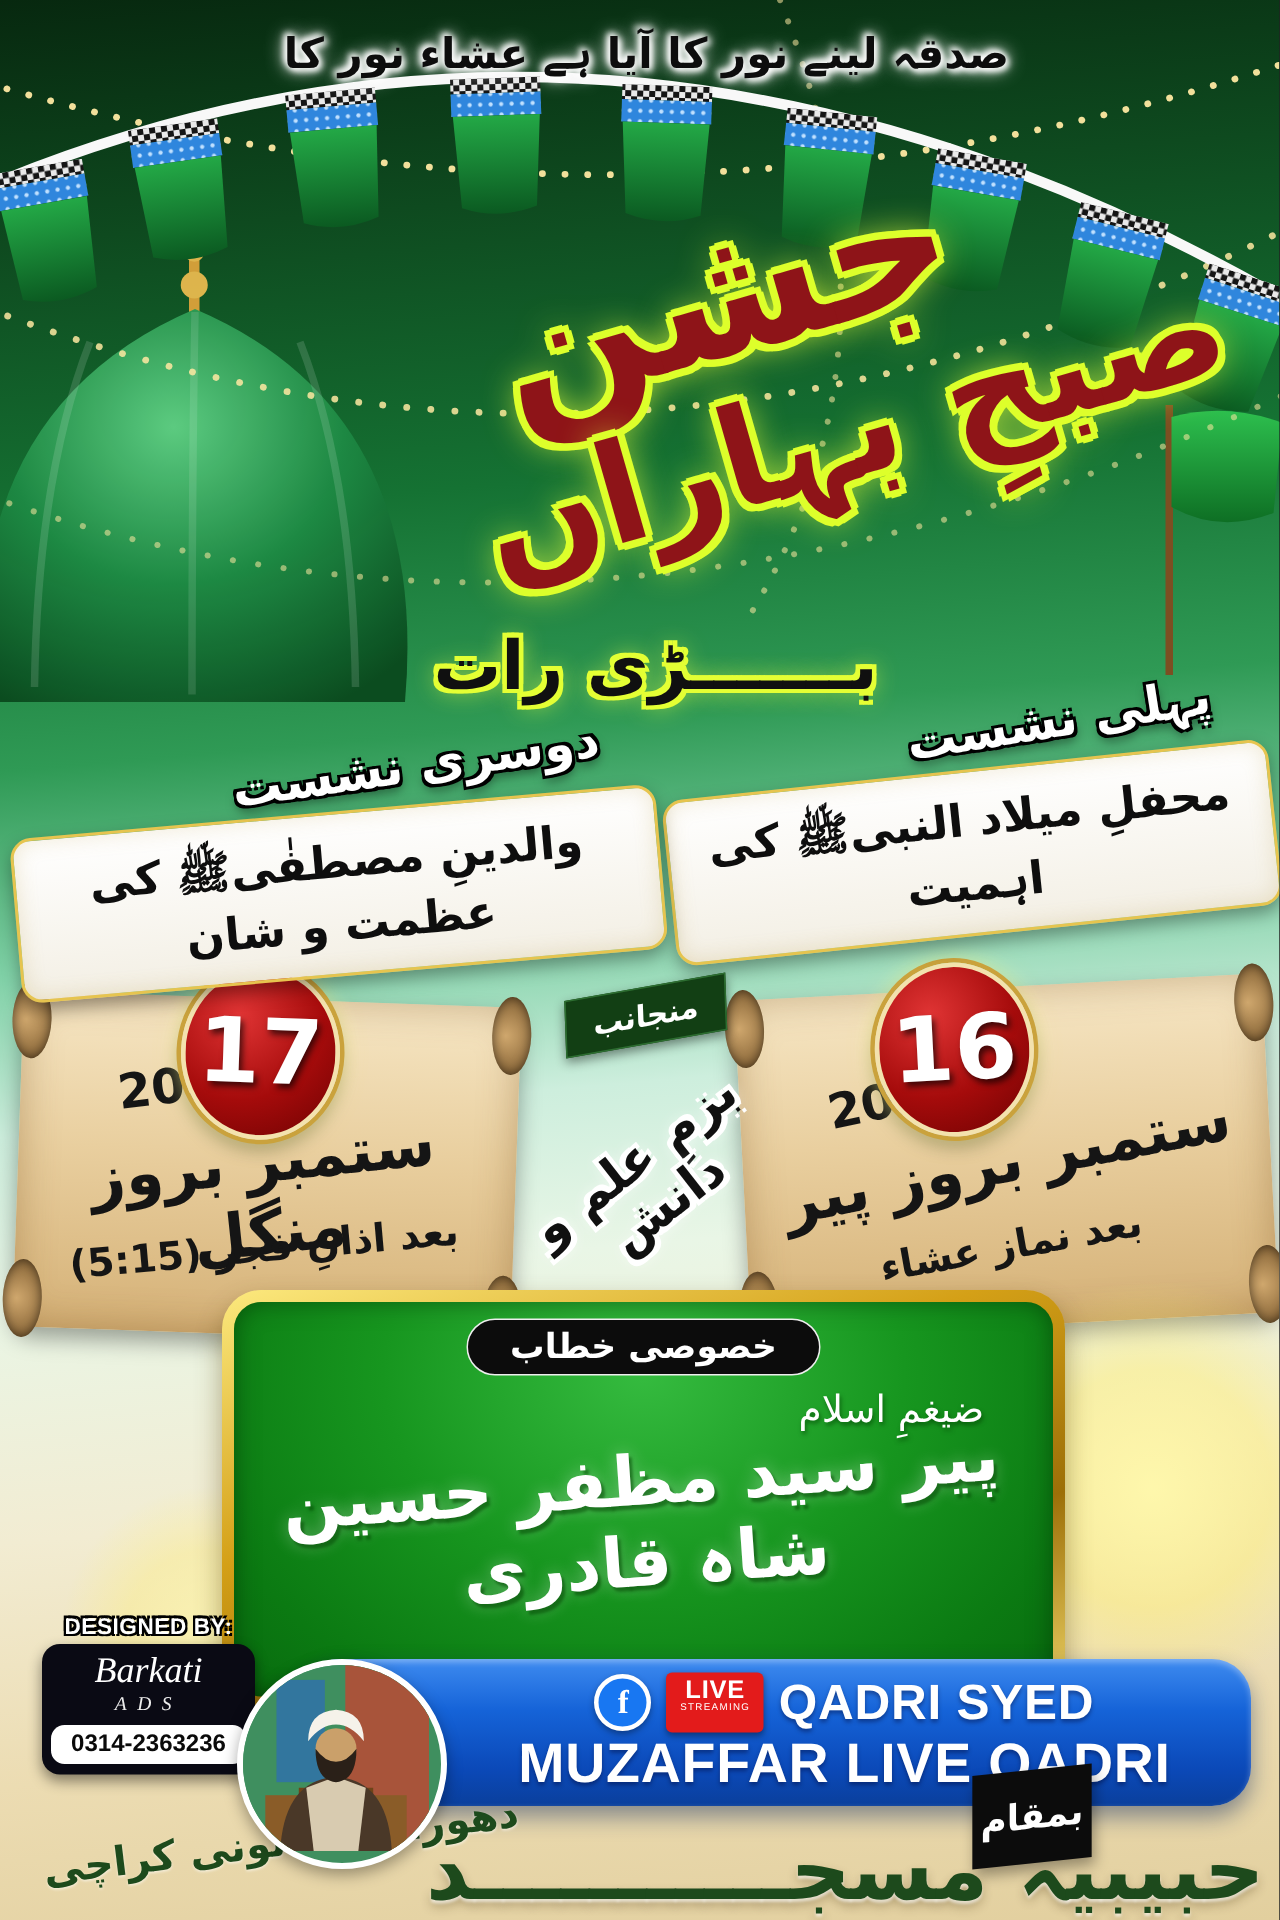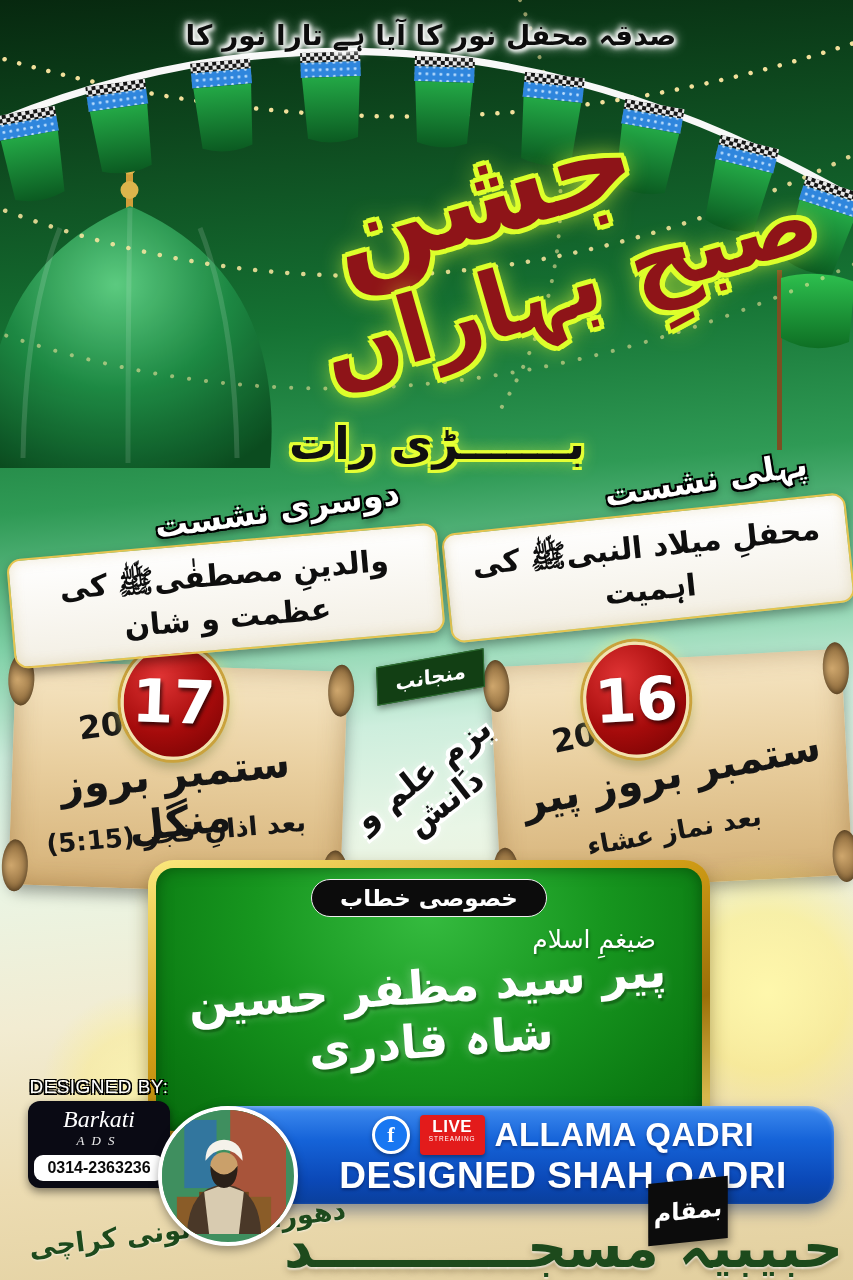--- a/index.html
+++ b/index.html
@@ -87,21 +87,21 @@
   .address-pill{display:inline-block;margin-top:11px;background:#0c0c0c;color:#fff;border:1.5px solid #eee;
     border-radius:999px;padding:5px 28px;font-size:23px;font-weight:bold;}
   .honorific{position:absolute;top:57px;right:46px;color:#fff;font-size:25px;font-weight:normal;
     text-shadow:1px 2px 3px rgba(0,60,0,.6);}
   .speaker-name{position:absolute;top:92px;left:8px;right:8px;font-size:46px;font-weight:bold;color:#fff;
     transform:rotate(-4deg);
     text-shadow:2px 3px 2px rgba(0,70,0,.55),0 0 12px rgba(255,255,255,.35);}
   
   .designer{position:absolute;left:28px;top:1076px;width:142px;z-index:6;text-align:center;
     font-family:"Liberation Sans",sans-serif;}
-  .designer-label{color:#fff;font-weight:normal;font-size:19px;letter-spacing:.4px;
+  .designer-label{color:#fff;font-weight:bold;font-size:15px;letter-spacing:.4px;
     text-shadow:-1.5px -1.5px 0 #000,1.5px -1.5px 0 #000,-1.5px 1.5px 0 #000,1.5px 1.5px 0 #000;}
   .designer-card{margin-top:3px;background:#0a0a14;border-radius:12px;padding:6px 6px 7px;
     box-shadow:0 4px 9px rgba(0,0,0,.45);}
   .designer-brand{color:#fff;font-family:"Liberation Serif",serif;font-style:italic;font-size:24px;line-height:1.05;}
   .designer-sub{color:#ececec;font-family:"Liberation Serif",serif;font-style:italic;font-size:13px;
     letter-spacing:7px;margin-top:1px;}
   .designer-phone{margin-top:6px;background:#fff;border-radius:9px;color:#0a0a0a;font-weight:bold;
     font-size:16px;padding:4px 0;}
   
   .live-bar{position:absolute;left:200px;top:1106px;width:634px;height:98px;z-index:6;border-radius:26px;
@@ -227,21 +227,21 @@
         <path d="M-29,25 L29,25 L25,86 Q0,95 -25,86 Z" fill="url(#fgrad)"></path>
       </g>
     <g transform="translate(835,185) rotate(18)">
         <rect x="-30" y="0" width="60" height="10" fill="url(#chk)"></rect>
         <rect x="-30" y="10" width="60" height="15" fill="url(#bdot)"></rect>
         <path d="M-29,25 L29,25 L25,86 Q0,95 -25,86 Z" fill="url(#fgrad)"></path>
       </g>
   </svg>
 
   <div class="couplet rtl">
-    <div>صدقہ محفل نور کا آیا ہے تارا نور کا</div>
+    <div>صدقہ لینے نور کا آیا ہے عشاء نور کا</div>
   </div>
 
   <div class="main-title rtl">
     <div class="title-l1">جشن</div>
     <div class="title-l2">صبحِ بہاراں</div>
   </div>
   <div class="subtitle rtl">بـــــــڑی رات</div>
 
   <div class="session session-right">
     <div class="session-heading rtl">پہلی نشست</div>
@@ -301,23 +301,23 @@
   </div>
 
   <div class="live-bar">
     <div class="live-text">
       <div class="live-line1">
         <span class="fb-circle">f</span>
         <span class="live-badge">
           <div class="live-word">LIVE</div>
           <div class="streaming-word">STREAMING</div>
         </span>
-        <span class="en-line">ALLAMA QADRI</span>
+        <span class="en-line">QADRI SYED</span>
       </div>
-      <div class="live-line2">DESIGNED SHAH QADRI</div>
+      <div class="live-line2">MUZAFFAR LIVE QADRI</div>
     </div>
   </div>
 
   <div class="speaker-photo">
     <svg width="124" height="124" viewBox="0 0 100 100">
       <rect width="100" height="100" fill="#3f8f5f"></rect>
       <rect x="55" width="45" height="100" fill="#a8543a"></rect>
       <rect x="18" y="8" width="26" height="55" fill="#2f6fae" opacity=".8"></rect>
       <rect x="12" y="70" width="76" height="30" fill="#8a5c28"></rect>
       <rect x="30" y="66" width="40" height="8" fill="#6e4418"></rect>

